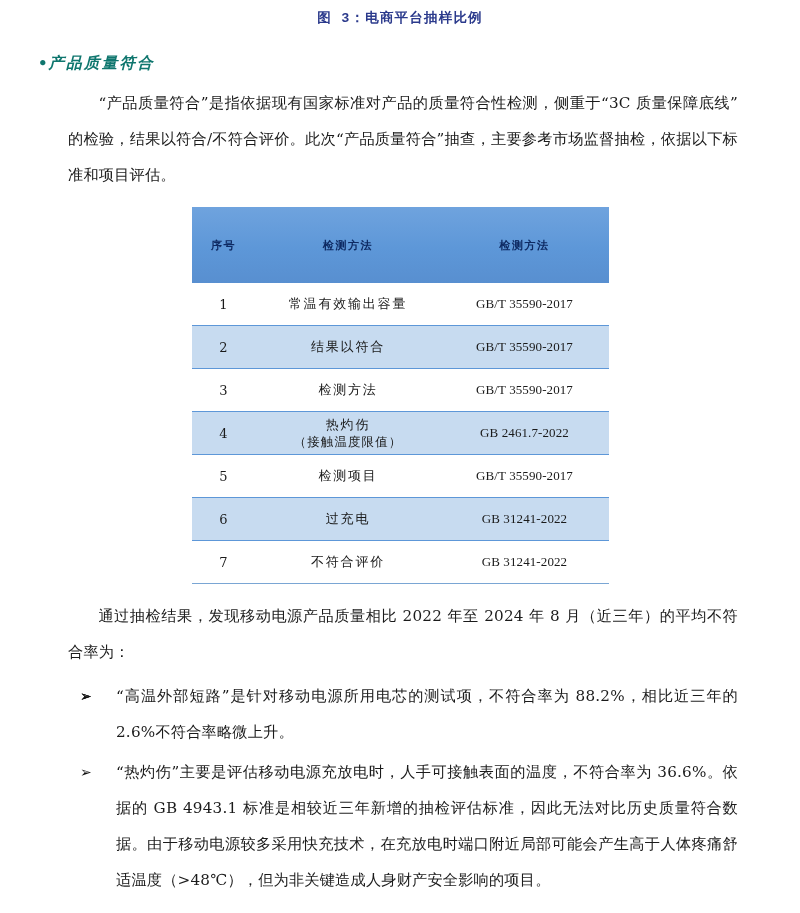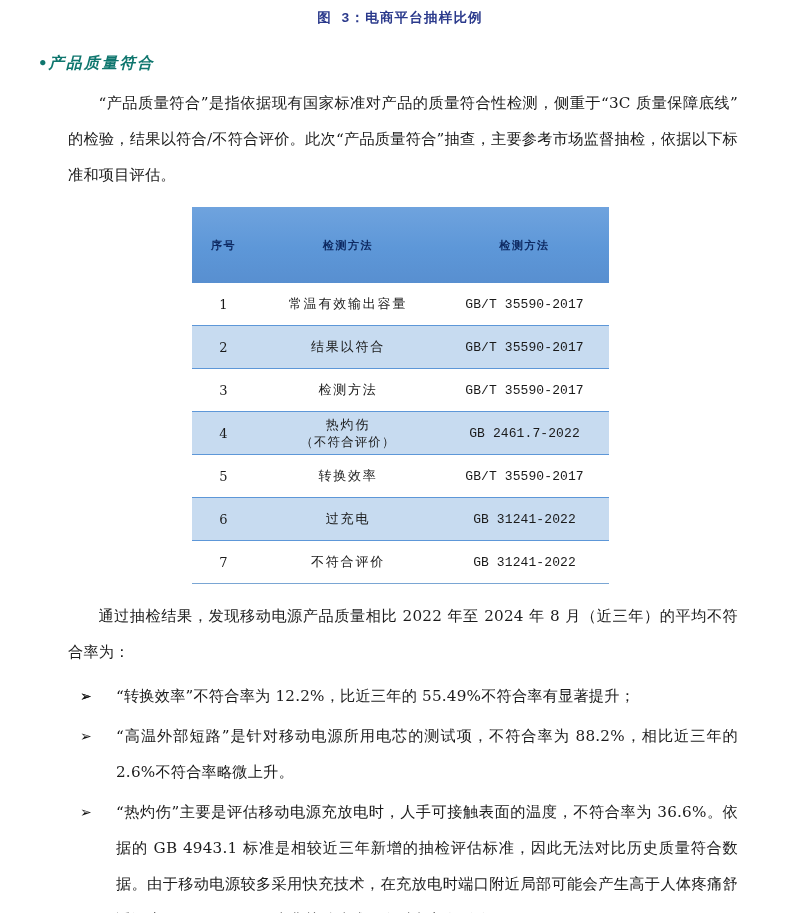--- a/index.html
+++ b/index.html
@@ -129,21 +129,21 @@
   .cell-item {
     letter-spacing: 1.8px;
     font-size: 13px;
   }
   .cell-item .sub-line {
     display: block;
     font-size: 12.4px;
     letter-spacing: 1.2px;
   }
   .cell-std {
-    font-family: Liberation Mono, monospace;
+    font-family: Liberation Serif, serif;
     font-size: 13px;
     letter-spacing: 0.1px;
     color: #1a1a1a;
   }
 
   
   .bullet-list {
     margin: 8px 62px 0 68px;
     padding: 0;
     list-style: none;
@@ -208,27 +208,27 @@
         </tr>
         <tr class="row-odd">
           <td class="cell-no">3</td>
           <td class="cell-item">检测方法</td>
           <td class="cell-std">GB/T 35590-2017</td>
         </tr>
         <tr class="row-even">
           <td class="cell-no">4</td>
           <td class="cell-item">
             <span>热灼伤</span>
-            <span class="sub-line">（不符合评价）</span>
+            <span class="sub-line">（接触温度限值）</span>
           </td>
           <td class="cell-std">GB 2461.7-2022</td>
         </tr>
         <tr class="row-odd">
           <td class="cell-no">5</td>
-          <td class="cell-item">转换效率</td>
+          <td class="cell-item">检测项目</td>
           <td class="cell-std">GB/T 35590-2017</td>
         </tr>
         <tr class="row-even">
           <td class="cell-no">6</td>
           <td class="cell-item">过充电</td>
           <td class="cell-std">GB 31241-2022</td>
         </tr>
         <tr class="row-odd last-row">
           <td class="cell-no">7</td>
           <td class="cell-item">不符合评价</td>
@@ -239,21 +239,20 @@
   </div>
 
   <p class="body-text para-after-table">通过抽检结果，发现移动电源产品质量相比 2022 年至 2024 年 8 月（近三年）的平均不符合率为：</p>
 
   <ul class="bullet-list">
     <li>
       <span class="arrow">➢</span>
     </li>
     <li>
       <span class="arrow">➢</span>
-      <span>“转换效率”不符合率为 12.2%，比近三年的 55.49%不符合率有显著提升；</span>
     </li>
     <li>
       <span class="arrow">➢</span>
       <span>“高温外部短路”是针对移动电源所用电芯的测试项，不符合率为 88.2%，相比近三年的 2.6%不符合率略微上升。</span>
     </li>
     <li>
       <span class="arrow">➢</span>
       <span>“热灼伤”主要是评估移动电源充放电时，人手可接触表面的温度，不符合率为 36.6%。依据的 GB 4943.1 标准是相较近三年新增的抽检评估标准，因此无法对比历史质量符合数据。由于移动电源较多采用快充技术，在充放电时端口附近局部可能会产生高于人体疼痛舒适温度（&gt;48℃），但为非关键造成人身财产安全影响的项目。</span>
     </li>
   </ul>

